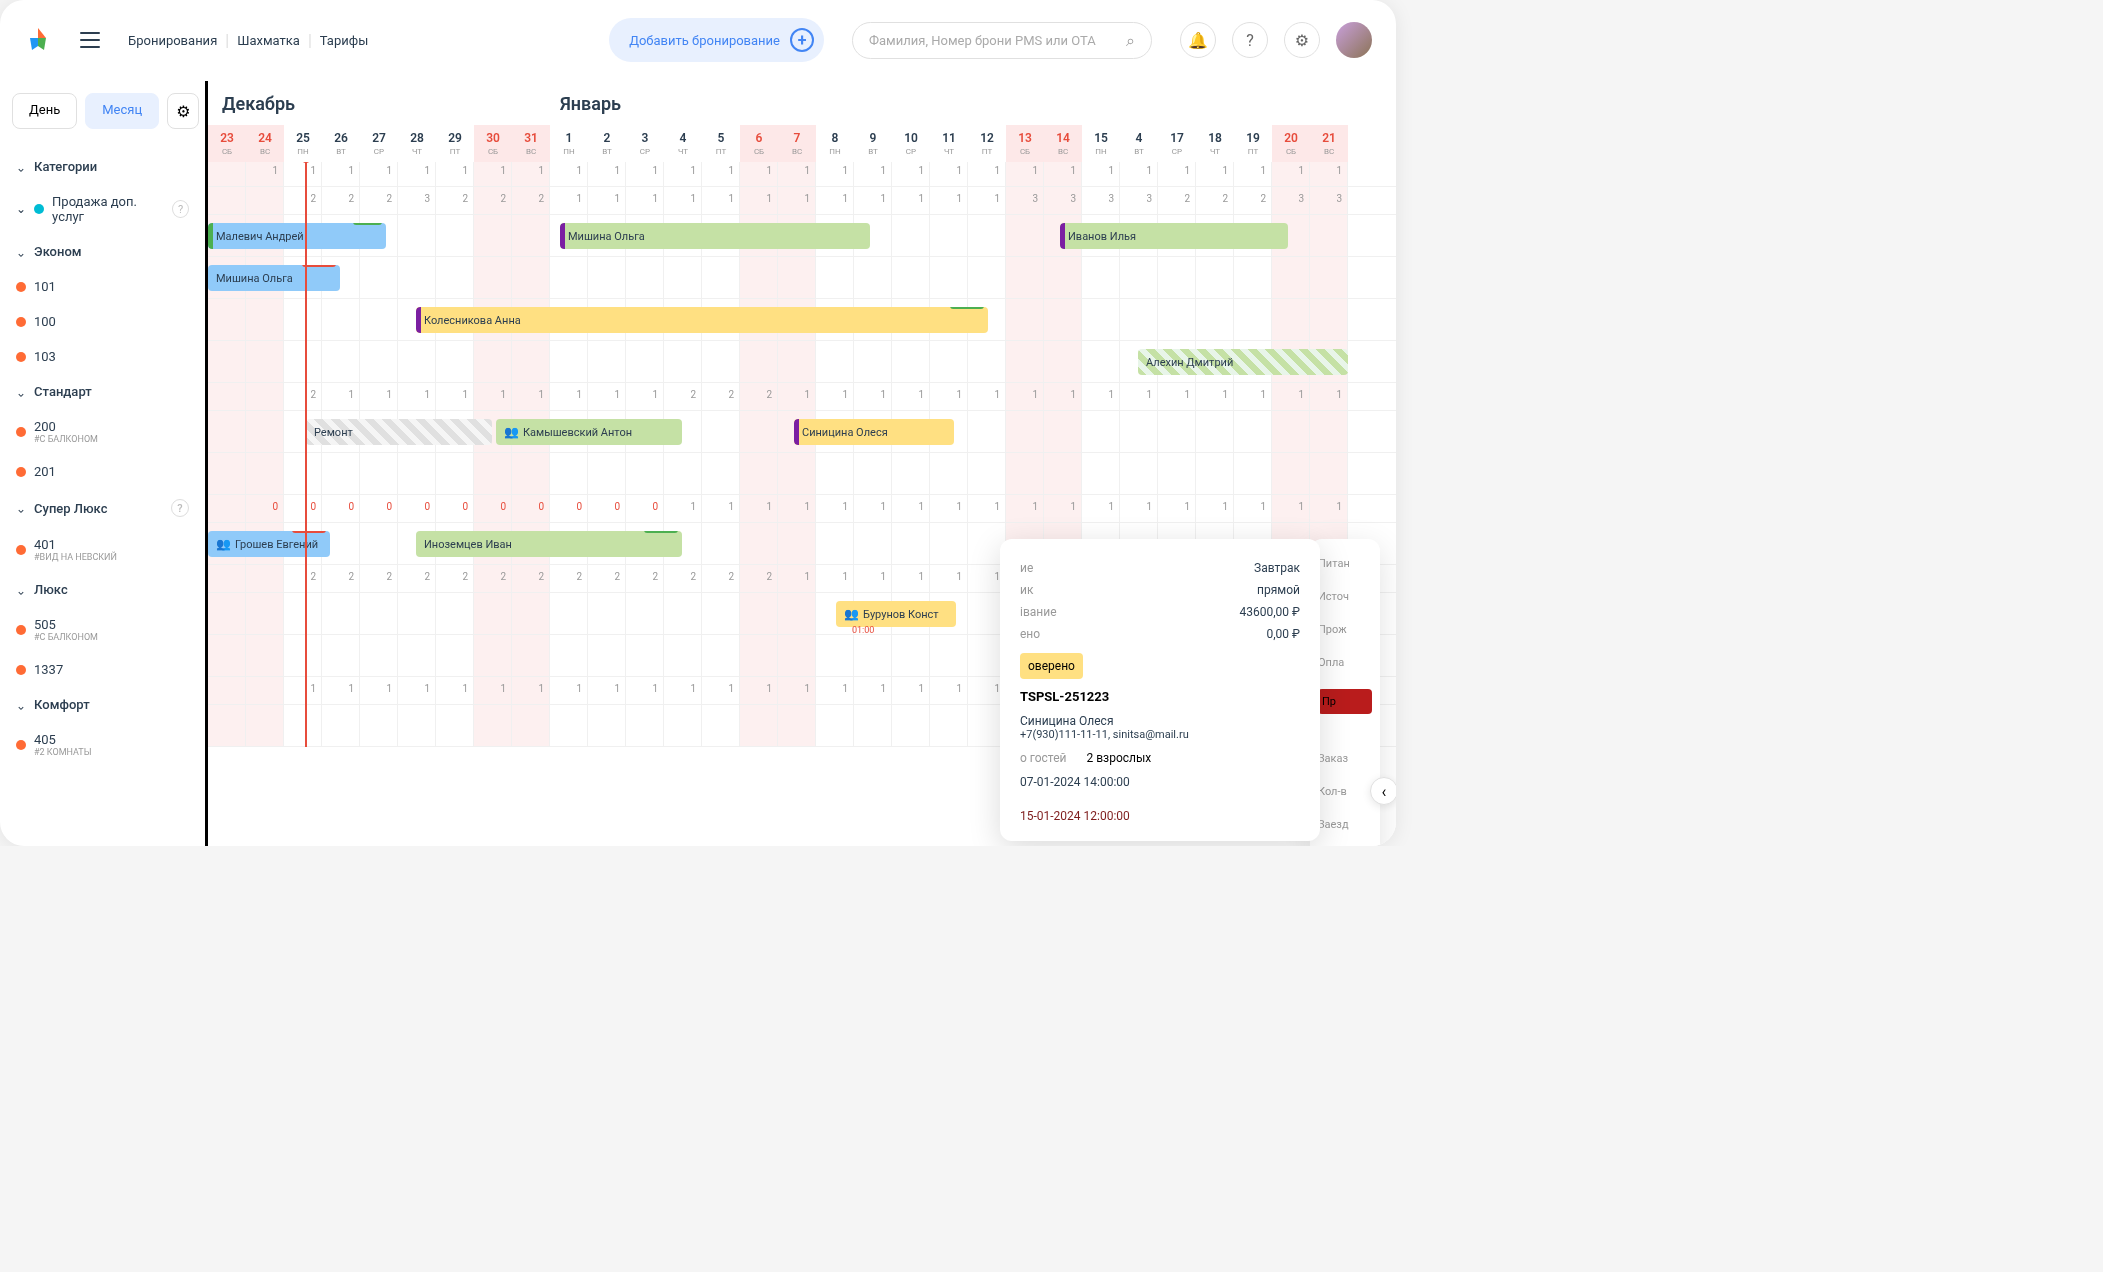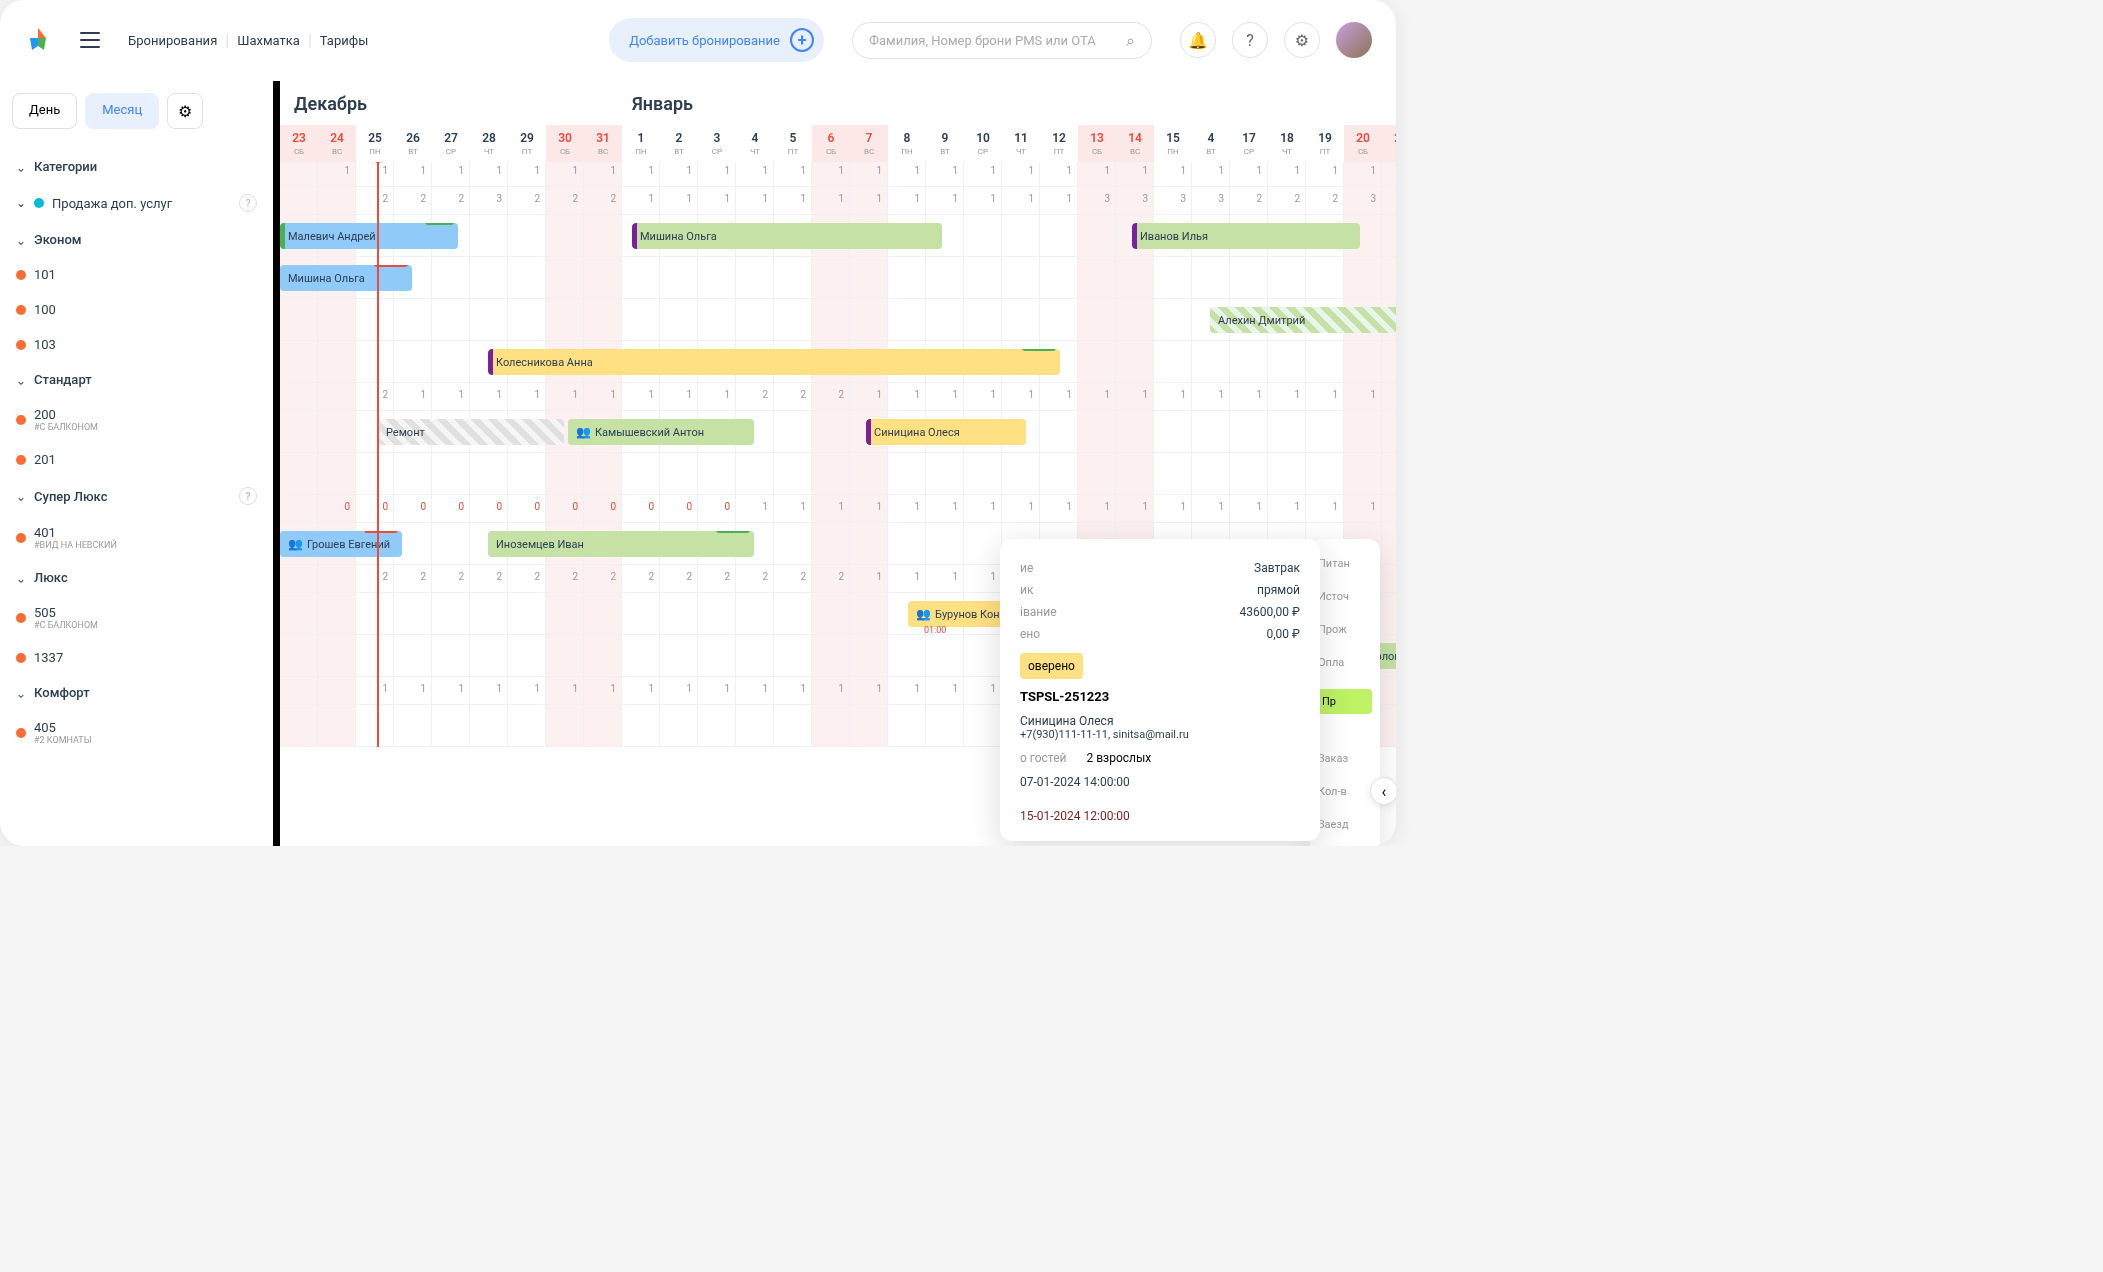--- a/index.html
+++ b/index.html
@@ -15,21 +15,21 @@
 .add-booking{display:flex;align-items:center;gap:10px;background:#e8f0fe;color:#4285f4;border:none;border-radius:24px;padding:10px 10px 10px 20px;font-size:13px;cursor:pointer;margin-left:auto}
 .add-booking .plus{width:24px;height:24px;border:2px solid #4285f4;border-radius:50%;display:flex;align-items:center;justify-content:center;color:#4285f4;font-size:16px;font-weight:bold}
 .search-wrap{display:flex;align-items:center;border:1px solid #e0e0e0;border-radius:24px;padding:8px 16px;gap:8px;flex:0 0 300px}
 .search-wrap input{border:none;outline:none;font-size:13px;flex:1;color:#8b5cf6}
 .search-wrap input::placeholder{color:#aaa}
 .search-icon{color:#999;font-size:16px}
 .header-icons{display:flex;gap:16px;align-items:center}
 .icon-btn{width:36px;height:36px;border:1px solid #e0e0e0;border-radius:50%;display:flex;align-items:center;justify-content:center;cursor:pointer;color:#666}
 .avatar{width:36px;height:36px;border-radius:50%;background:linear-gradient(135deg,#c9a0dc,#8b7355);cursor:pointer}
 .content{display:flex;height:calc(100% - 72px)}
-.sidebar{width:280px;border-right:7px solid #000000;padding:12px;overflow-y:auto}
+.sidebar{width:208px;border-right:3px solid #000000;padding:12px;overflow-y:auto}
 .view-switch{display:flex;gap:8px;margin-bottom:20px}
 .view-btn{border:1px solid #e0e0e0;padding:8px 16px;border-radius:8px;font-size:13px;cursor:pointer;background:#fff}
 .view-btn.active{background:#e8f0fe;color:#4285f4;border-color:#e8f0fe}
 .view-gear{border:1px solid #e0e0e0;padding:8px;border-radius:8px;cursor:pointer;width:36px;height:36px;display:flex;align-items:center;justify-content:center}
 .sidebar-row{display:flex;align-items:center;gap:8px;padding:10px 4px;font-size:13px;color:#2c3e50;cursor:pointer}
 .sidebar-row .chev{font-size:12px;transform:rotate(180deg)}
 .sidebar-row .chev.down{transform:rotate(0deg)}
 .sidebar-row.cat{font-weight:500}
 .sidebar-row .q{margin-left:auto;color:#bbb;border:1px solid #ddd;border-radius:50%;width:18px;height:18px;display:flex;align-items:center;justify-content:center;font-size:11px}
 .dot{width:10px;height:10px;border-radius:50%;background:#ff6b35;flex-shrink:0}
@@ -467,30 +467,30 @@
               <span>Иванов Илья</span>
             </div>
         </div>
         <div class="track">
           <div class="booking blue" style="left:0;width:132px">
               <span>Мишина Ольга</span>
               <span class="badge red">57940</span>
             </div>
         </div>
         <div class="track">
-          <div class="booking gstripe" style="left:930px;width:210px">
-              <span>Алехин Дмитрий</span>
-            </div>
-        </div>
-
-        <div class="track">
           <div class="booking yellow" style="left:208px;width:572px">
               <span class="bar" style="background:#7b1fa2"></span>
               <span>Колесникова Анна</span>
               <span class="badge">90720</span>
+            </div>
+        </div>
+
+        <div class="track">
+          <div class="booking gstripe" style="left:930px;width:210px">
+              <span>Алехин Дмитрий</span>
             </div>
         </div>
         <div class="track counts">
             <div class="count-row" id="c_standart">
               <div class="count-cell"></div>
               <div class="count-cell"></div>
               <div class="count-cell">2</div>
               <div class="count-cell">1</div>
               <div class="count-cell">1</div>
               <div class="count-cell">1</div>
@@ -694,21 +694,21 @@
         <div style="margin-top:10px"><span style="color:#999;margin-right:20px">о гостей</span><span>2 взрослых</span></div>
         <div style="margin-top:10px;color:#2c3e50">07-01-2024 14:00:00</div>
         <div style="margin-top:20px;color:#7f1d1d">15-01-2024 12:00:00</div>
       </div>
 
       <div class="tooltip2">
         <div class="lbl">Питан</div>
         <div class="lbl">Источ</div>
         <div class="lbl">Прож</div>
         <div class="lbl">Опла</div>
-        <div style="background:#bef264;padding:6px 4px;border-radius:4px;margin:8px 0">Пр</div>
+        <div style="background:#b91c1c;padding:6px 4px;border-radius:4px;margin:8px 0">Пр</div>
         <div style="height:30px"></div>
         <div class="lbl">Заказ</div>
         <div class="lbl" style="margin-top:16px">Кол-в</div>
         <div class="lbl" style="margin-top:16px">Заезд</div>
 
       </div>
 
       <div class="expand-btn">‹</div>
     </div>
   </div>

